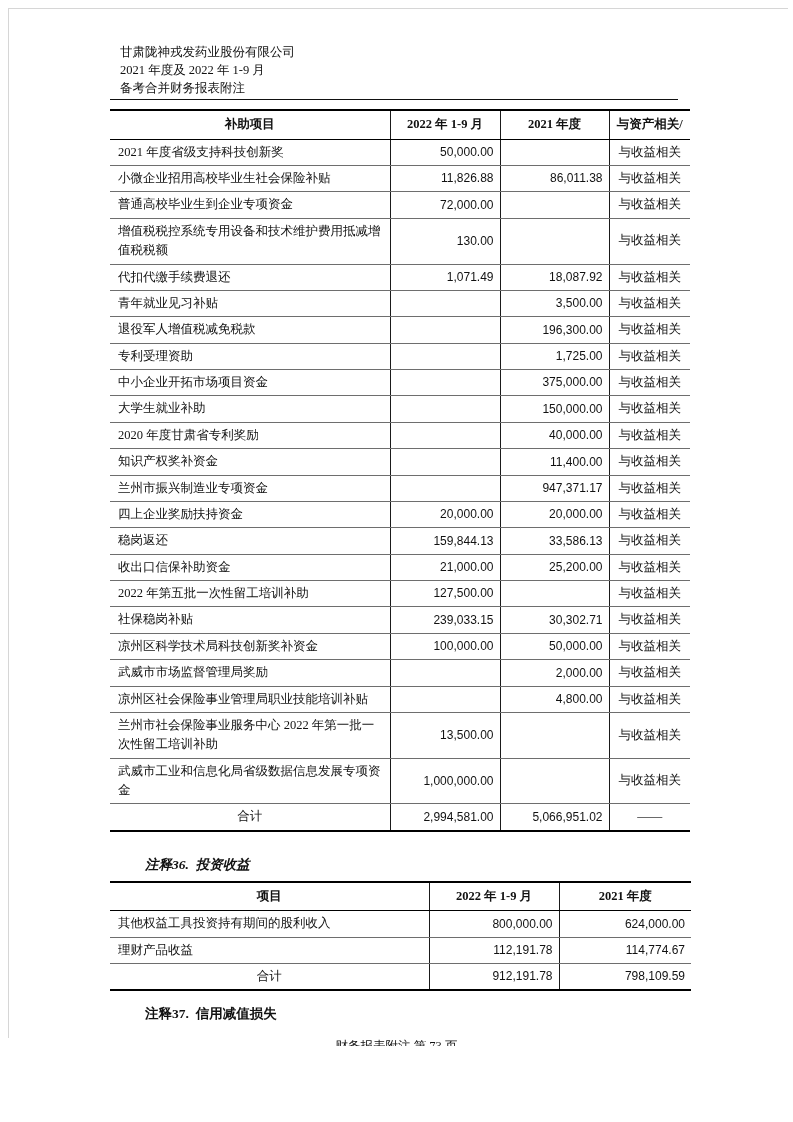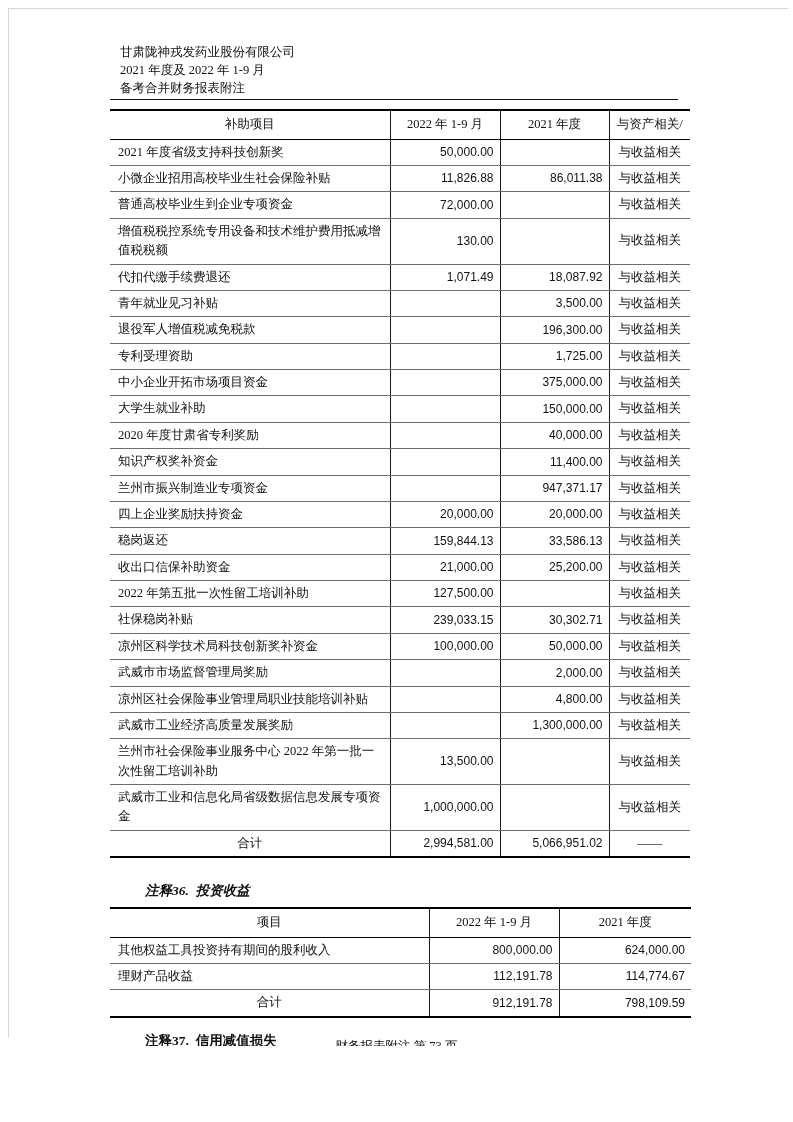--- a/index.html
+++ b/index.html
@@ -31,21 +31,21 @@
   }
   .tbl th,.tbl td{
     border-bottom:1px solid #6e6e6e;
     line-height:1.55;
     padding:3px 6px;
     vertical-align:middle;
     word-break:break-all;
   }
   .tbl th{
     border-bottom:1.5px solid #000;
-    font-weight:normal;
+    font-weight:bold;
     text-align:center;
     padding:4px 2px;
   }
   .tbl .vline{border-right:1px solid #1a1a1a;}
   .tbl td.item{text-align:left;padding-left:8px;}
   .tbl td.num{
     text-align:right;padding-right:6px;
     font-family:"Liberation Sans","DejaVu Sans",sans-serif;
     font-size:12px;
   }
@@ -238,26 +238,20 @@
     <td class="rel">与收益相关</td>
   </tr>
 
   <tr>
     <td class="vline item">凉州区社会保险事业管理局职业技能培训补贴</td>
     <td class="vline num"></td>
     <td class="vline num">4,800.00</td>
     <td class="rel">与收益相关</td>
   </tr>
 
-  <tr>
-    <td class="vline item">武威市工业经济高质量发展奖励</td>
-    <td class="vline num"></td>
-    <td class="vline num">1,300,000.00</td>
-    <td class="rel">与收益相关</td>
-  </tr>
 
   <tr>
     <td class="vline item">兰州市社会保险事业服务中心 2022 年第一批一次性留工培训补助</td>
     <td class="vline num">13,500.00</td>
     <td class="vline num"></td>
     <td class="rel">与收益相关</td>
   </tr>
 
   <tr>
     <td class="vline item">武威市工业和信息化局省级数据信息发展专项资金</td>

